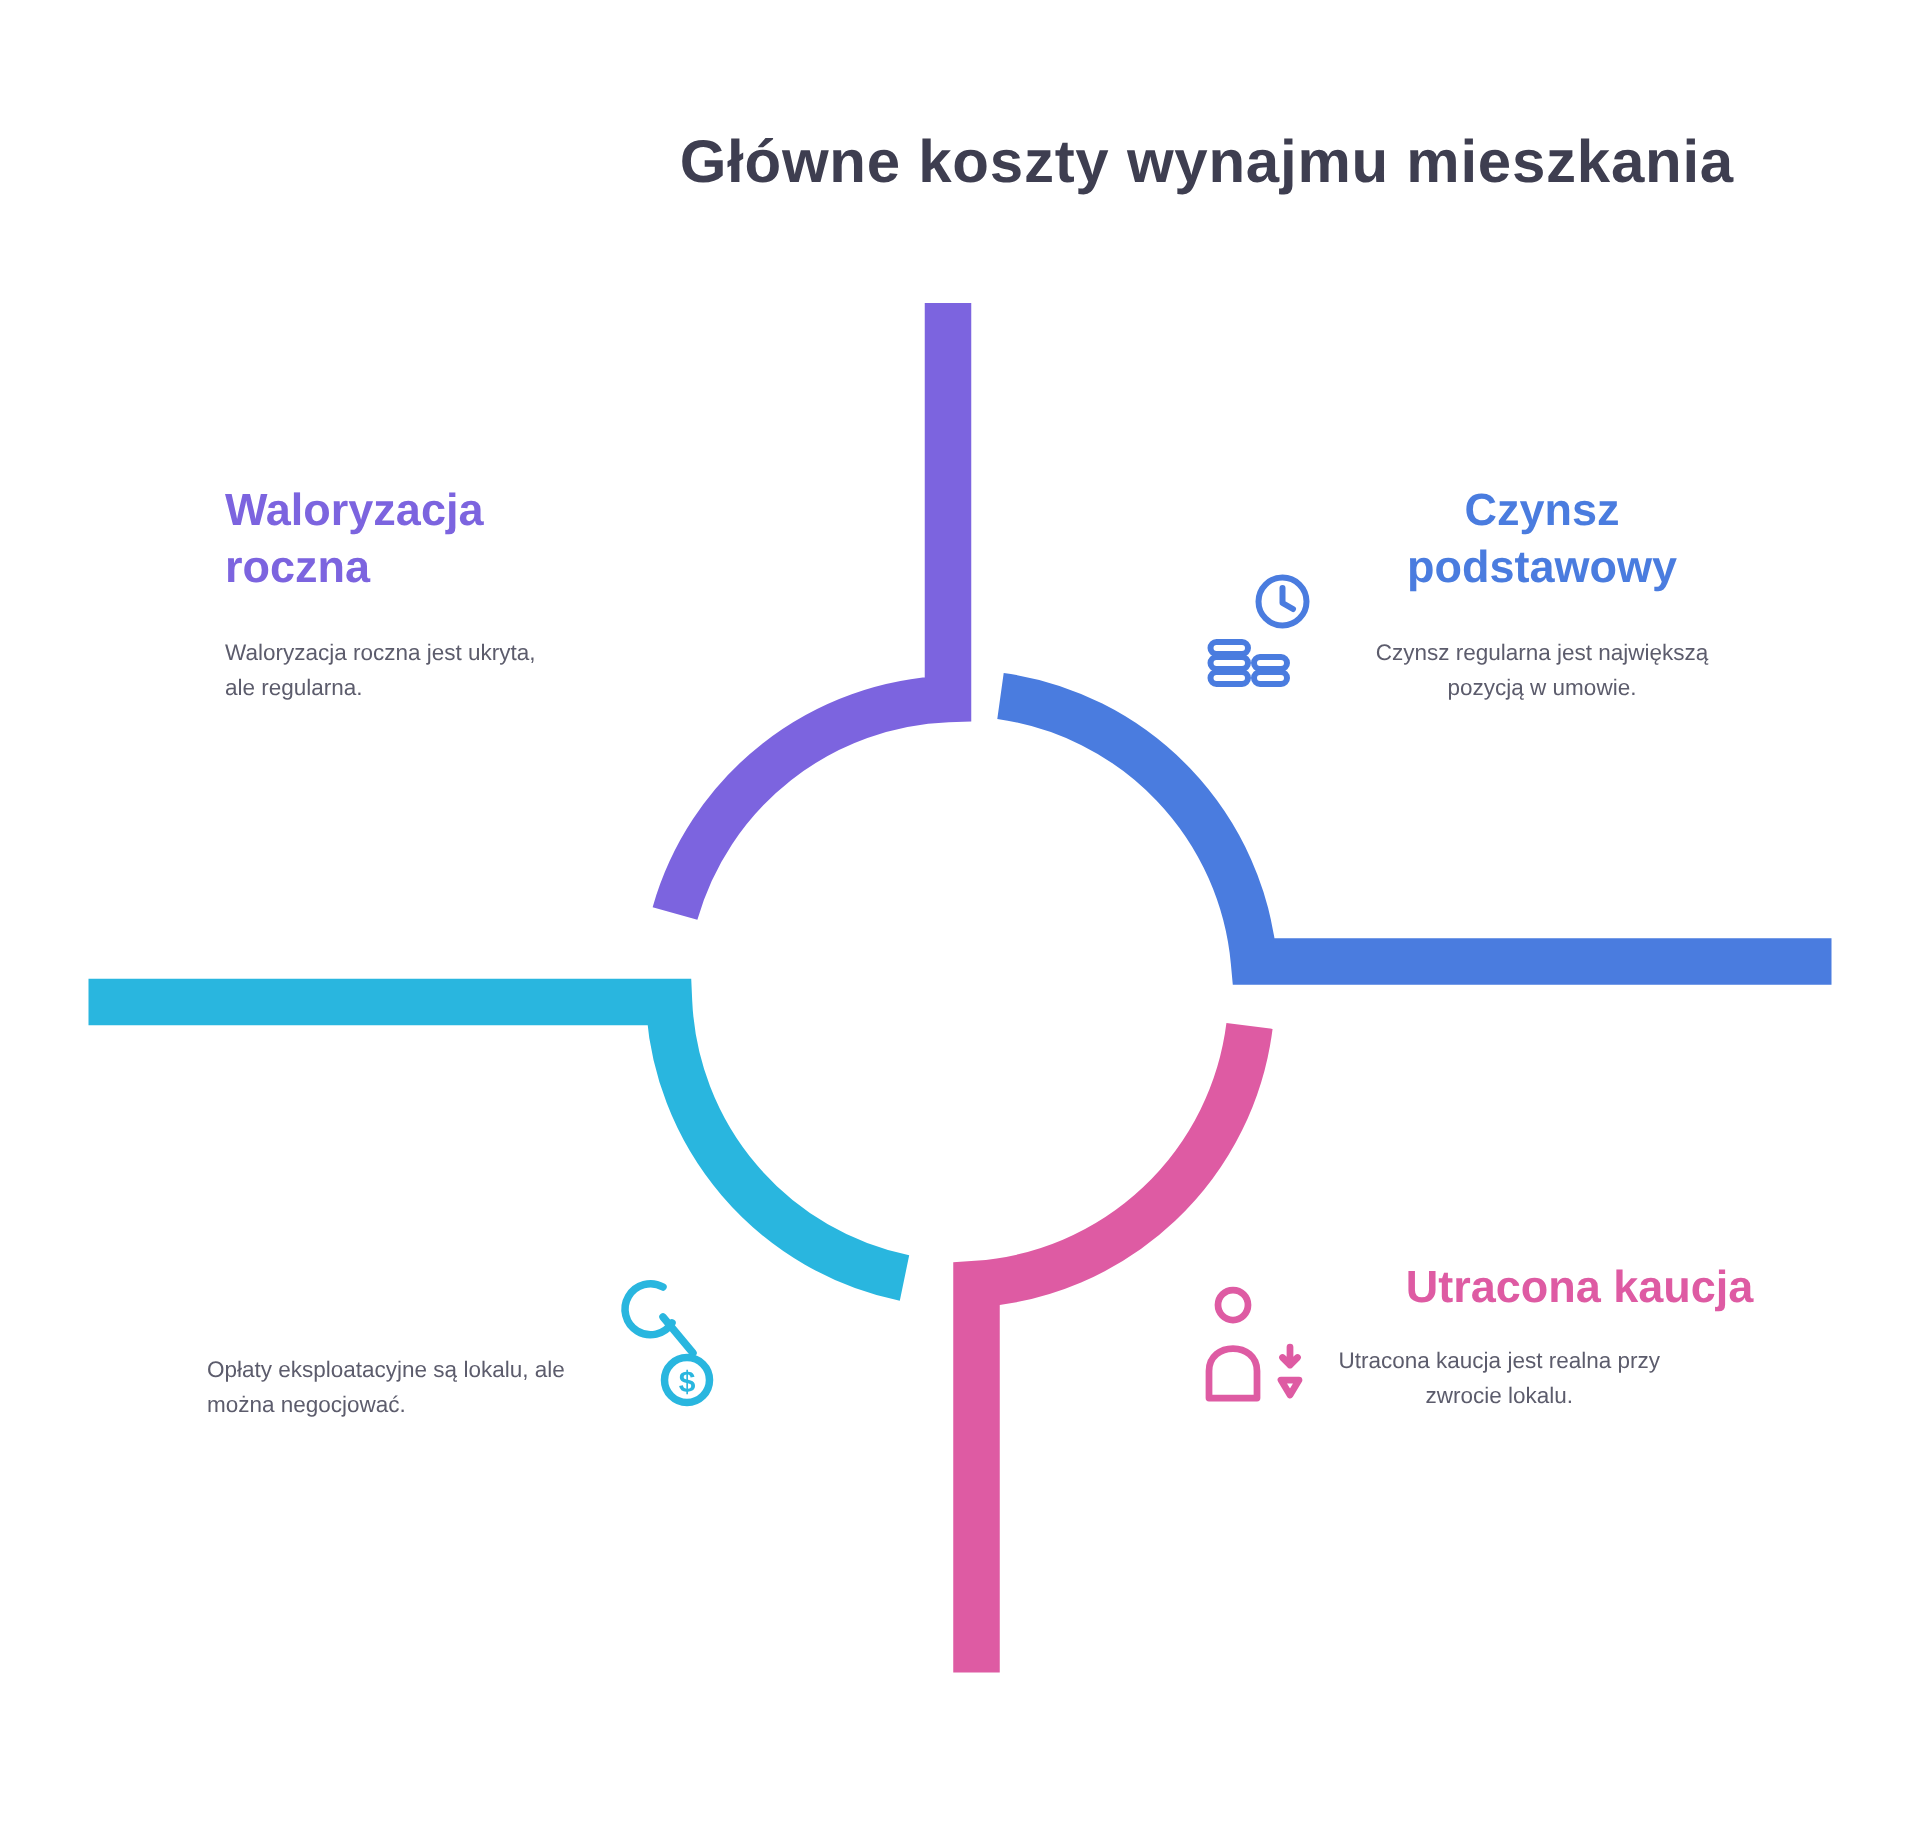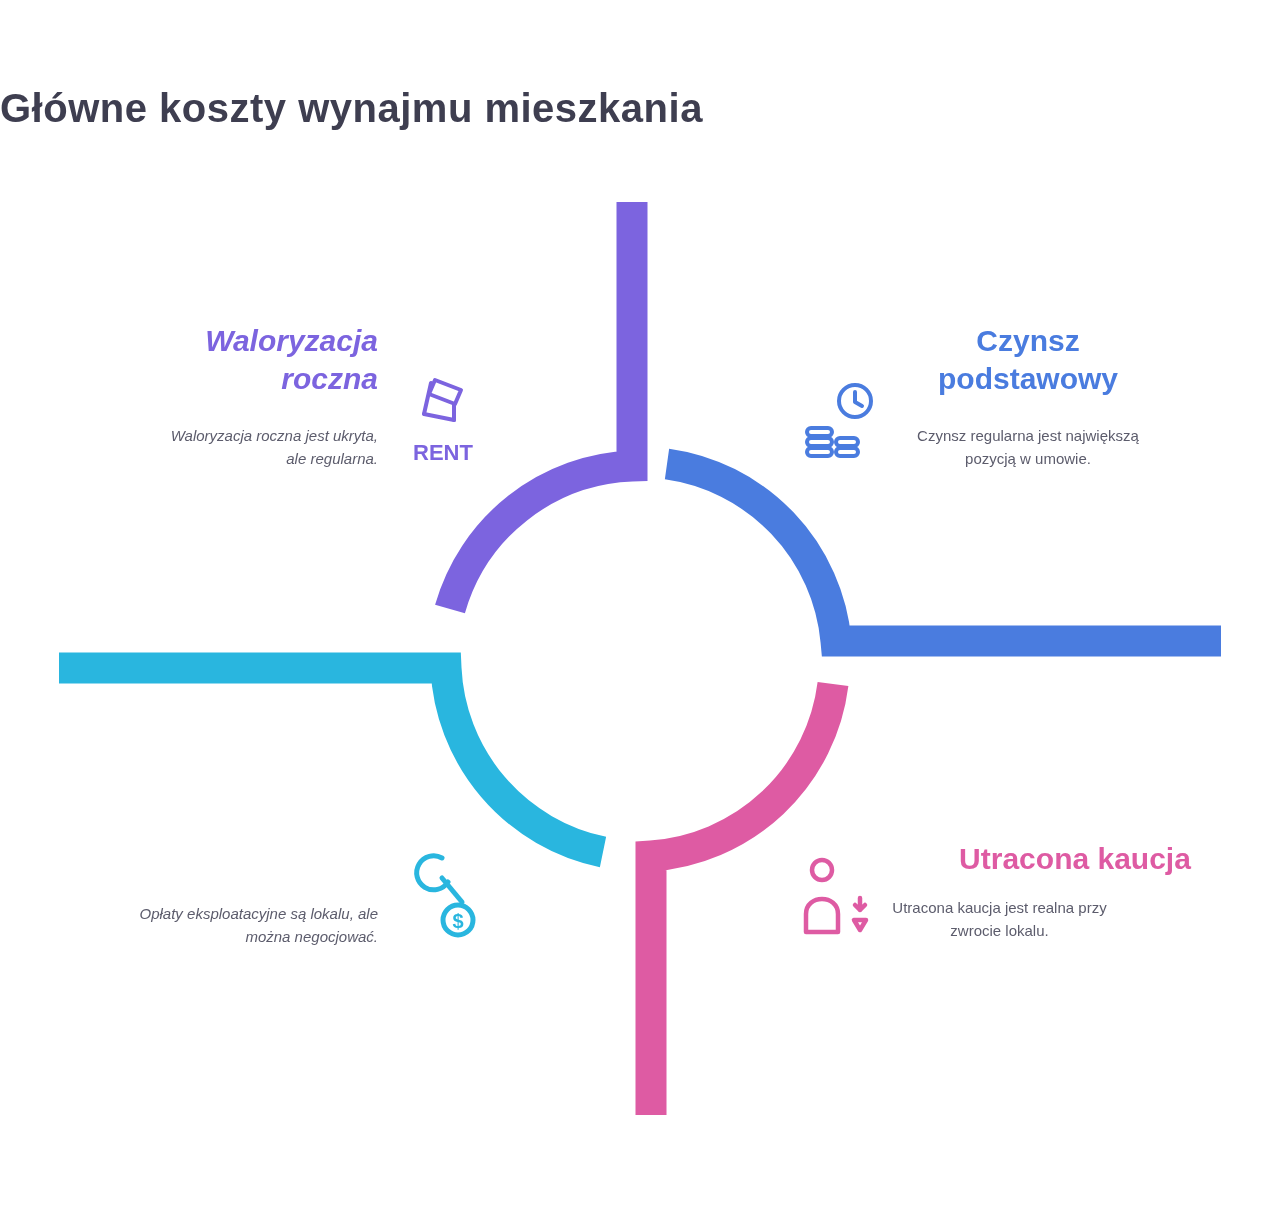--- a/index.html
+++ b/index.html
@@ -36,40 +36,40 @@
   .stroke-cyan { stroke: var(--cyan); }
   .stroke-pink { stroke: var(--pink); }
   .fill-purple { fill: var(--purple); }
   .fill-cyan { fill: var(--cyan); }
 
   .page-title {
     position: absolute;
     top: 86px;
     left: 0;
     width: 1156px;
-    text-align: left;
+    text-align: right;
     font-size: 40px;
     font-weight: 700;
     color: var(--title-text);
     letter-spacing: 0.5px;
   }
 
   .quad-heading {
     position: absolute;
     font-size: 30px;
     font-weight: 700;
     line-height: 1.25;
   }
   .quad-body {
     position: absolute;
     font-size: 15px;
     line-height: 1.55;
     color: var(--body-text);
   }
-  .align-right { text-align: right; font-style: italic; }
+  .align-right { text-align: left; }
   .align-left  { text-align: center; }
 
   .h-purple { color: var(--purple); }
   .h-blue   { color: var(--blue); }
   .h-cyan   { color: var(--cyan); }
   .h-pink   { color: var(--pink); }
 
   
   .tl-heading { left: 150px; top: 322px; width: 228px; }
   .tl-body    { left: 150px; top: 424px; width: 228px; }
@@ -79,21 +79,21 @@
   .tr-heading { left: 903px; top: 322px; width: 250px; }
   .tr-body    { left: 903px; top: 424px; width: 250px; }
   .tr-icon    { position: absolute; left: 798px; top: 376px; }
 
   
   .bl-heading { left: 128px; top: 800px; width: 250px; }
   .bl-body    { left: 138px; top: 902px; width: 240px; }
   .bl-icon    { position: absolute; left: 398px; top: 848px; }
 
   
-  .br-heading { left: 903px; top: 840px; width: 300px; margin-left: 22px; }
+  .br-heading { left: 903px; top: 840px; width: 300px; }
   .br-body    { left: 867px; top: 896px; width: 265px; }
   .br-icon    { position: absolute; left: 794px; top: 848px; }
 
   .icon-svg { display: block; }
   .icon-stroke {
     fill: none;
     stroke-linecap: round;
     stroke-linejoin: round;
   }
   .icon-text {
@@ -126,31 +126,20 @@
     </g>
 
     <g>
       <path class="seg seg-casing" d="M 833 684 A 197 197 0 0 1 651 856 L 651 1115"></path>
       <path class="seg seg-color stroke-pink" d="M 833 684 A 197 197 0 0 1 651 856 L 651 1115"></path>
     </g>
   </svg>
 
   <div class="quad-heading align-right h-purple tl-heading">Waloryzacja roczna</div>
   <div class="quad-body align-right tl-body">Waloryzacja roczna jest ukryta, ale regularna.</div>
-  <div class="tl-icon">
-    <svg class="icon-svg" width="82" height="102" viewBox="0 0 82 102">
-      <g class="icon-stroke stroke-purple" stroke-width="4">
-        <path d="M33 10 L59 20 L53 34 L27 24 Z"></path>
-        <path d="M29 13 L22 44"></path>
-        <path d="M52 34 L52 50"></path>
-        <path d="M22 44 L52 50"></path>
-      </g>
-      <text class="icon-text fill-purple" x="41" y="90" text-anchor="middle" font-size="22">RENT</text>
-    </svg>
-  </div>
 
   <div class="quad-heading align-left h-blue tr-heading">Czynsz podstawowy</div>
   <div class="quad-body align-left tr-body">Czynsz regularna jest największą pozycją w umowie.</div>
   <div class="tr-icon">
     <svg class="icon-svg" width="88" height="90" viewBox="0 0 88 90">
       <g class="icon-stroke stroke-blue" stroke-width="4">
         <circle cx="57" cy="25" r="16"></circle>
         <path d="M57 16 L57 26 L64 30"></path>
         <rect x="9" y="52" width="25" height="8" rx="4"></rect>
         <rect x="9" y="62" width="25" height="8" rx="4"></rect>

